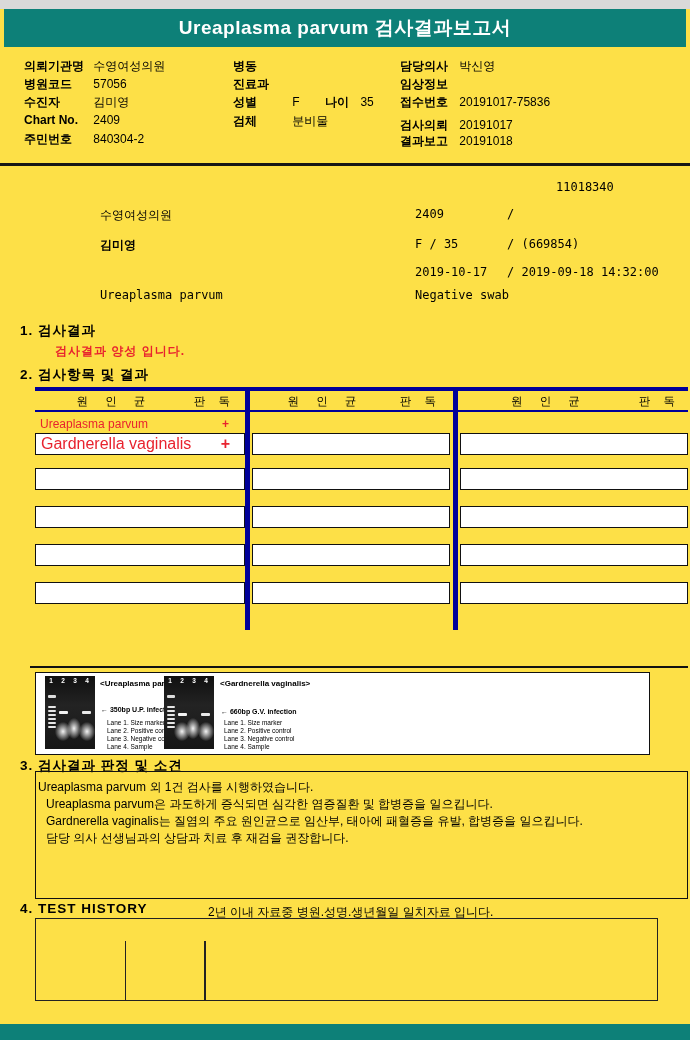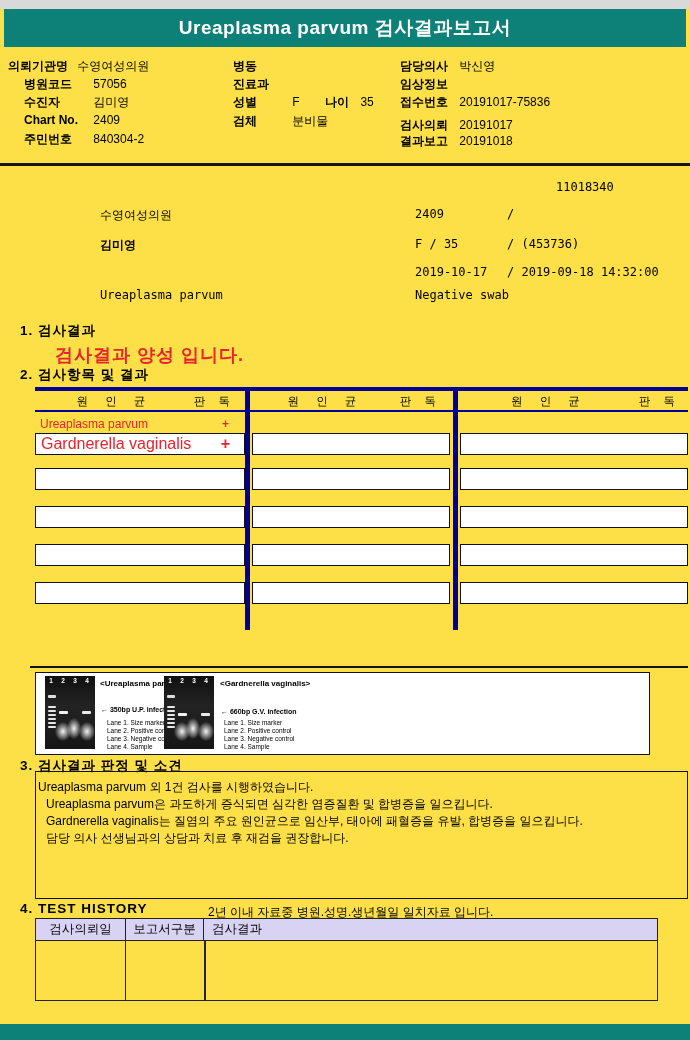--- a/index.html
+++ b/index.html
@@ -74,21 +74,21 @@
 </head>
 <body>
 
 <div class="page">
 
   <div class="abs top-strip"></div>
   <div class="abs title-bar">
     <span class="t">Ureaplasma parvum 검사결과보고서</span>
   </div>
 
-  <div class="frow" style="left:8px;top:58px">
+  <div class="frow" style="left:24px;top:58px">
     <span class="flabel w66">의뢰기관명</span>
     <span class="fvalue">수영여성의원</span>
   </div>
   <div class="frow" style="left:24px;top:76px">
     <span class="flabel w66">병원코드</span>
     <span class="fvalue">57056</span>
   </div>
   <div class="frow" style="left:24px;top:94px">
     <span class="flabel w66">수진자</span>
     <span class="fvalue">김미영</span>
@@ -144,28 +144,28 @@
 
   <div class="abs divider"></div>
 
   <div class="abs mono" style="left:556px;top:180px">11018340</div>
 
   <div class="abs mono nowrap" style="left:100px;top:207px">수영여성의원</div>
   <div class="abs mono nowrap" style="left:415px;top:207px">2409</div>
   <div class="abs mono nowrap" style="left:507px;top:207px">/</div>
   <div class="abs mono bold nowrap" style="left:100px;top:237px">김미영</div>
   <div class="abs mono nowrap" style="left:415px;top:237px">F  /  35</div>
-  <div class="abs mono nowrap" style="left:507px;top:237px">/ (453736)</div>
+  <div class="abs mono nowrap" style="left:507px;top:237px">/ (669854)</div>
   <div class="abs mono nowrap" style="left:415px;top:265px">2019-10-17</div>
   <div class="abs mono nowrap" style="left:507px;top:265px">/ 2019-09-18 14:32:00</div>
   <div class="abs mono nowrap" style="left:100px;top:288px">Ureaplasma parvum</div>
   <div class="abs mono nowrap" style="left:415px;top:288px">Negative swab</div>
 
   <div class="sec-h" style="left:20px;top:322px">1. 검사결과</div>
-  <div class="abs red bold nowrap" style="left:55px;top:343px;font-size:18px;letter-spacing:1px">검사결과 양성 입니다.</div>
+  <div class="abs red bold nowrap" style="left:55px;top:343px;font-size:12px;letter-spacing:1px">검사결과 양성 입니다.</div>
 
   <div class="sec-h" style="left:20px;top:366px">2. 검사항목 및 결과</div>
 
   <div class="navyline" style="left:35px;top:387px;width:653px;height:4px"></div>
   <div class="thead" style="left:35px;top:392px;width:208px">
     <span class="org">원 인 균</span>
     <span class="read">판 독</span>
   </div>
   <div class="thead" style="left:251px;top:392px;width:198px">
     <span class="org">원 인 균</span>
@@ -266,24 +266,19 @@
   <div class="s3box" style="left:35px;top:771px;width:651px;height:126px"></div>
   <div class="s3line" style="left:38px;top:779px">Ureaplasma parvum 외 1건 검사를 시행하였습니다.</div>
   <div class="s3line" style="left:46px;top:796px">Ureaplasma parvum은  과도하게 증식되면 심각한 염증질환 및 합병증을 일으킵니다.</div>
   <div class="s3line" style="left:46px;top:813px">Gardnerella vaginalis는 질염의 주요 원인균으로 임산부, 태아에 패혈증을 유발, 합병증을 일으킵니다.</div>
   <div class="s3line" style="left:46px;top:830px">담당 의사 선생님과의 상담과 치료 후 재검을 권장합니다.</div>
 
   <div class="sec-h" style="left:20px;top:901px">4. TEST HISTORY</div>
   <div class="abs nowrap" style="left:208px;top:904px;font-size:12px">2년 이내 자료중 병원.성명.생년월일 일치자료 입니다.</div>
 
   <div class="hist">
-    <div class="hist-header">
-      <div class="hc hc1">검사의뢰일</div>
-      <div class="hc hc2">보고서구분</div>
-      <div class="hc hc3">검사결과</div>
-    </div>
     <div class="hist-vline" style="left:88.5px"></div>
     <div class="hist-vline" style="left:168px"></div>
   </div>
 
   <div class="abs bottom-bar"></div>
 
 </div>
 
 </body></html>

